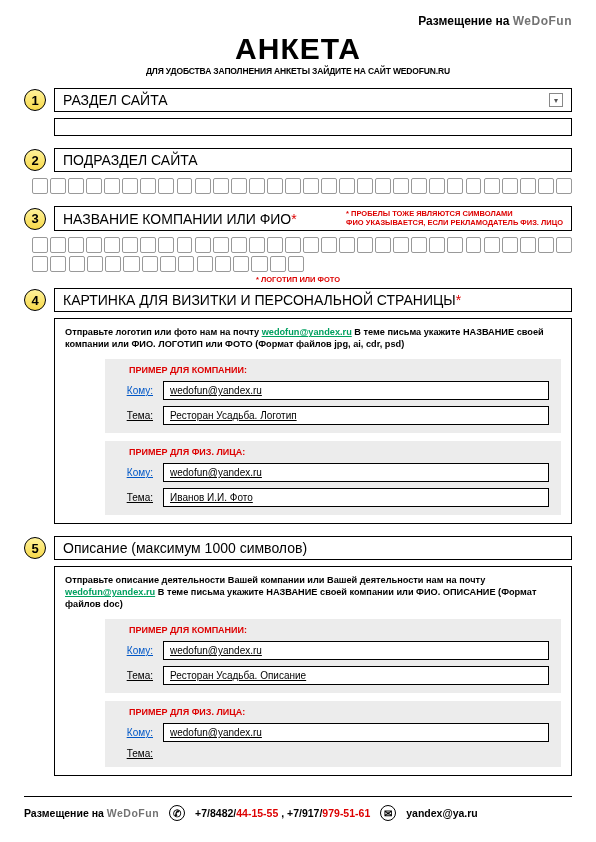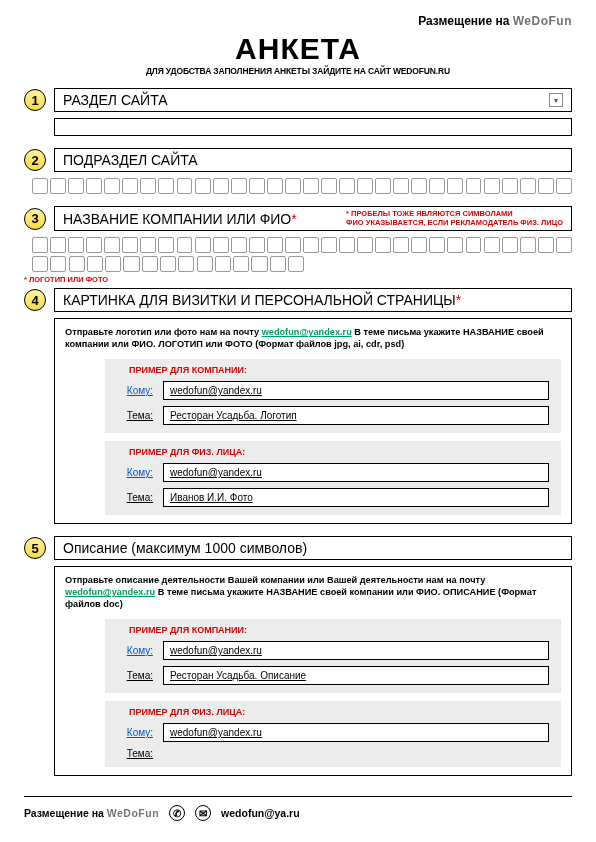--- a/index.html
+++ b/index.html
@@ -12,21 +12,21 @@
   .section-head { display: flex; align-items: center; margin-top: 12px; gap: 8px; }
   .num { width: 22px; height: 22px; border-radius: 50%; border: 1.5px solid #000; background: linear-gradient(#fff29a,#f7d94a); display:flex; align-items:center; justify-content:center; font-weight:bold; font-size: 13px; flex-shrink: 0; }
   .head-bar { flex: 1; border: 1.5px solid #000; padding: 3px 8px; display: flex; align-items: center; justify-content: space-between; min-height: 24px; }
   .head-bar .label { font-weight: 400; font-size: 14px; font-family: Arial Black, Arial; text-transform: uppercase; }
   .head-bar .dropdown { width: 14px; height: 14px; border: 1px solid #888; display:flex; align-items:center; justify-content:center; font-size:8px; color:#555; }
   .head-note { font-size: 7.5px; font-weight: bold; color: #d00; line-height: 1.15; text-align:left; }
   .red-star { color: #d00; }
   .long-input { margin-left: 30px; margin-top: 6px; height: 18px; border: 1.2px solid #000; width: calc(100% - 30px); background:#fff; }
   .char-row { margin-left: 8px; margin-top: 6px; display:flex; gap: 2.1px; }
   .char-box { width: 16.2px; height: 16px; border: 1.2px solid #999; border-radius: 2px; }
-  .right-note { text-align: left; color: #d00; font-size: 7.5px; font-weight: bold; margin-top: 3px; }
+  .right-note { text-align: center; color: #d00; font-size: 7.5px; font-weight: bold; margin-top: 3px; }
   .instr-box { margin-left: 30px; margin-top: 6px; border: 1px solid #000; padding: 8px 10px 8px 10px; width: calc(100% - 30px); }
   .instr-box .instr { font-size: 9.2px; font-weight: bold; line-height: 1.3; }
   .instr-box .instr a { color: #00a060; text-decoration: underline; }
   .example-block { background: #ececec; margin-left: 40px; margin-top: 8px; padding: 6px 12px 8px 12px; }
   .example-title { color: #d00; font-size: 9px; font-weight: bold; margin-bottom: 6px; margin-left: 12px; }
   .ex-row { display:flex; align-items:center; gap: 10px; margin-bottom: 6px; text-decoration: underline; }
   .ex-row:last-child { margin-bottom: 0; }
   .ex-label { width: 36px; text-align: right; font-size: 10px; }
   .ex-label.link { color: #0057c7; text-decoration: underline; }
   .ex-field { flex:1; border: 1px solid #000; background:#fff; padding: 3px 6px; font-size: 10px; }
@@ -219,15 +219,18 @@
       </div>
     <div class="ex-row">
         <span class="ex-label">Тема:</span>
       </div>
   </div>
 </div>
 
 <div class="footer">
   <span><span>Размещение на</span> <span class="brand">WeDoFun</span></span>
   <span class="phone-icon">✆</span>
+  <span class="phone-nums">
+    <span>+7/8482/</span><span class="red">44-15-55</span><span> , +7/917/</span><span class="red">979-51-61</span>
+  </span>
   <span class="mail-icon">✉</span>
-  <span>wedofun@ya.ru</span>
+  <span>yandex@ya.ru</span>
 </div>
 
 </body></html>

